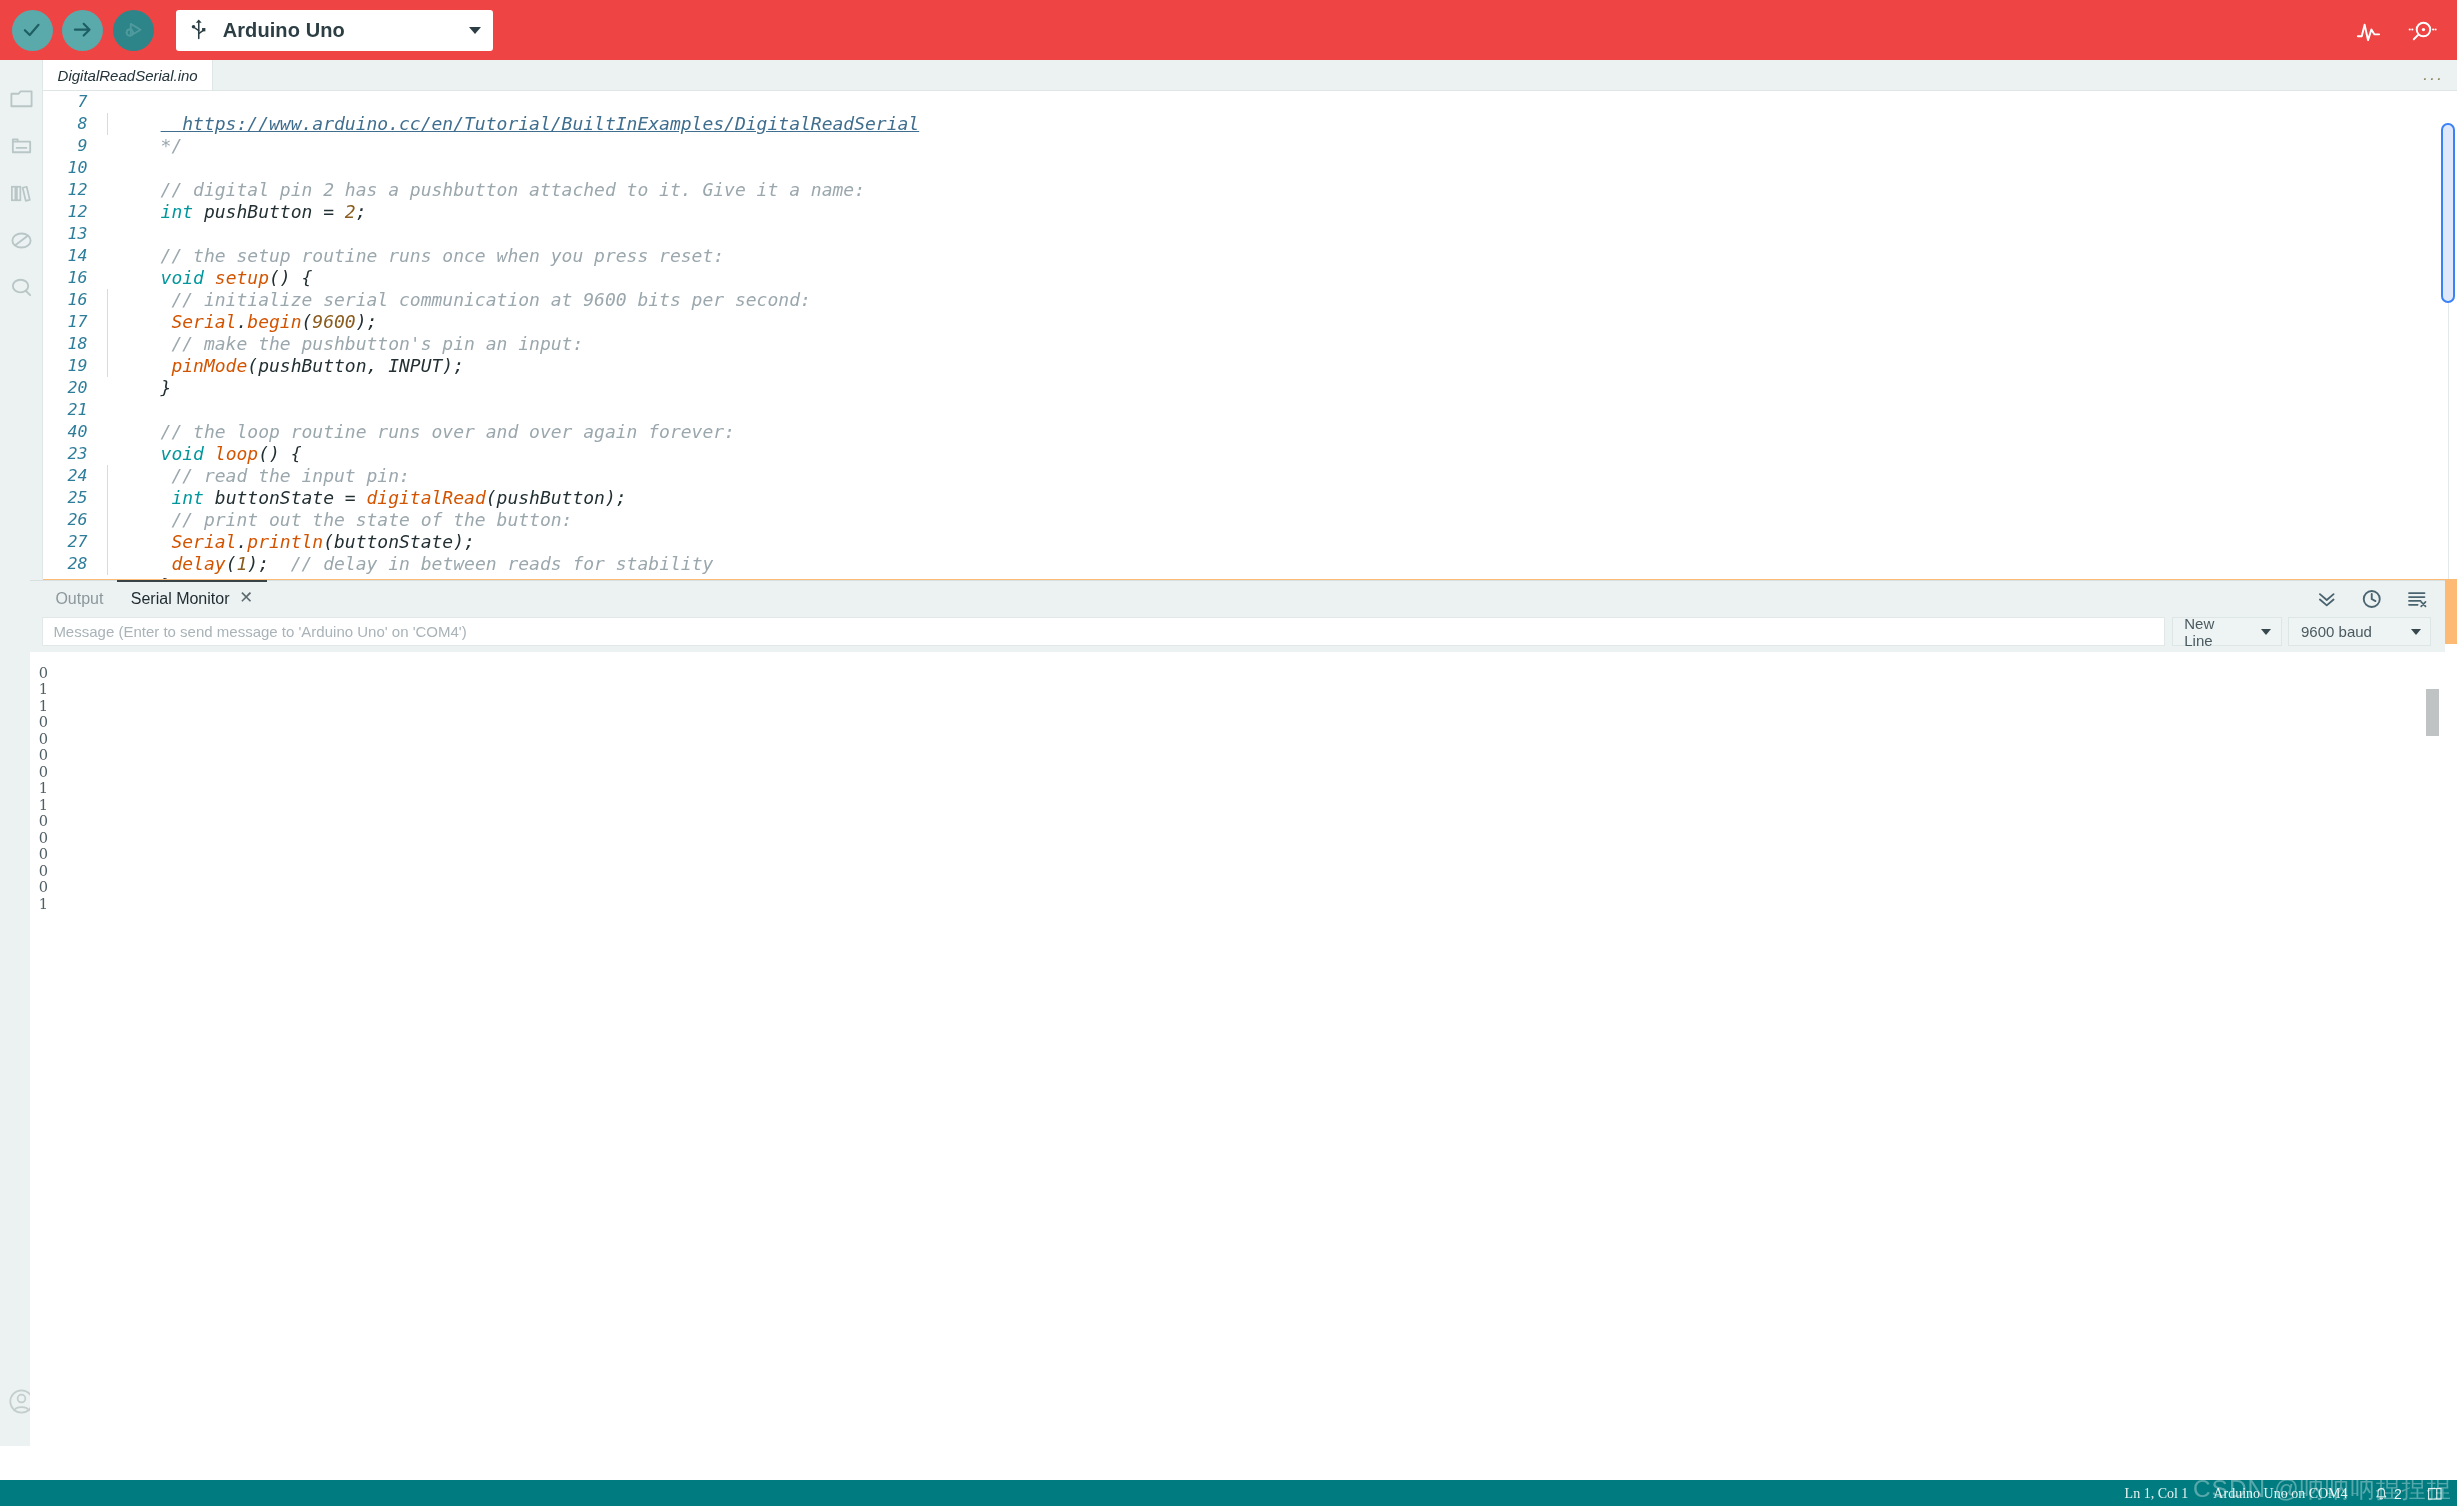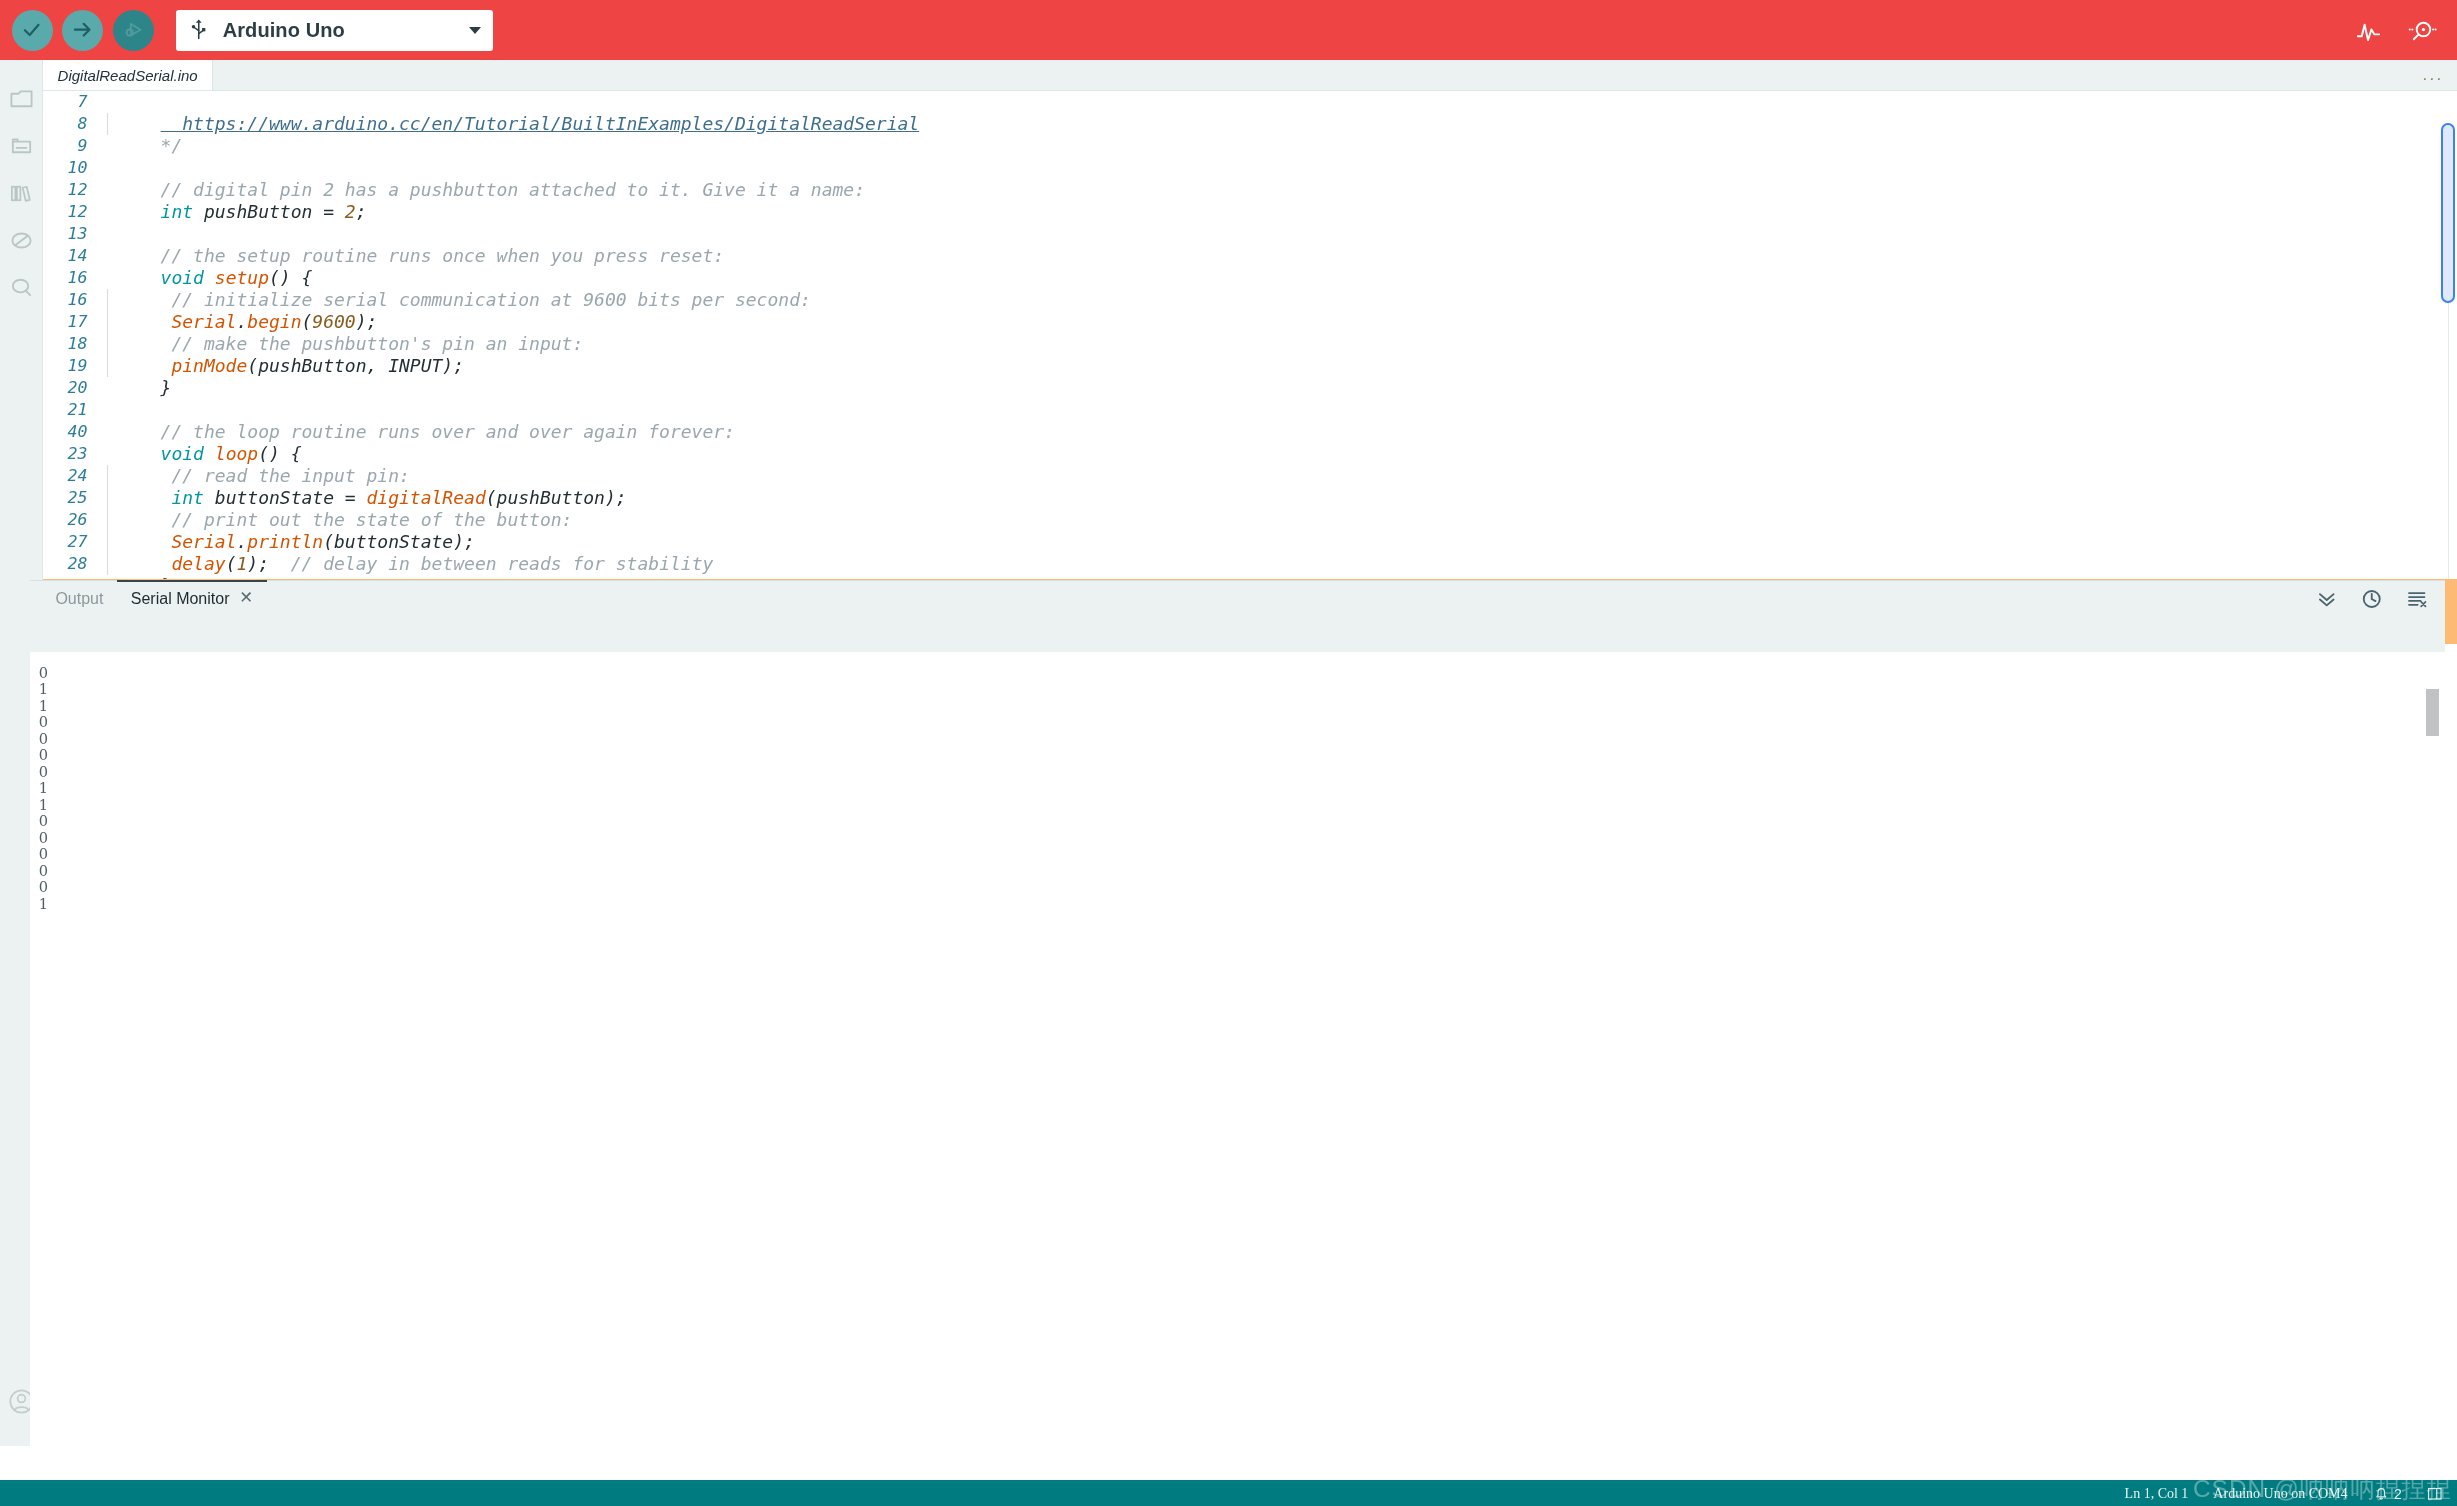--- a/index.html
+++ b/index.html
@@ -509,20 +509,31 @@
         </span>
         <span class="ptool">
           <svg width="21.5" height="21.5" viewBox="0 0 22 22">
             <path d="M3 5 H19 M3 9 H19 M3 13 H15 M3 17 H12" stroke="#4a6470" stroke-width="1.7" stroke-linecap="round"></path>
             <path d="M15.5 14 L20 18.5 M20 14 L15.5 18.5" stroke="#4a6470" stroke-width="1.7" stroke-linecap="round"></path>
           </svg>
         </span>
       </div>
     </div>
 
+    <div class="msg-row">
+      <input class="msg-input" type="text" placeholder="Message (Enter to send message to 'Arduino Uno' on 'COM4')" style="">
+      <div class="dd newline">
+        <span>New Line</span>
+        <span class="caret"></span>
+      </div>
+      <div class="dd baud">
+        <span>9600 baud</span>
+        <span class="caret"></span>
+      </div>
+    </div>
 
     <div class="serial-out">
       <div id="serial-lines">
           <div class="serial-line">0</div>
           <div class="serial-line">1</div>
           <div class="serial-line">1</div>
           <div class="serial-line">0</div>
           <div class="serial-line">0</div>
           <div class="serial-line">0</div>
           <div class="serial-line">0</div>

